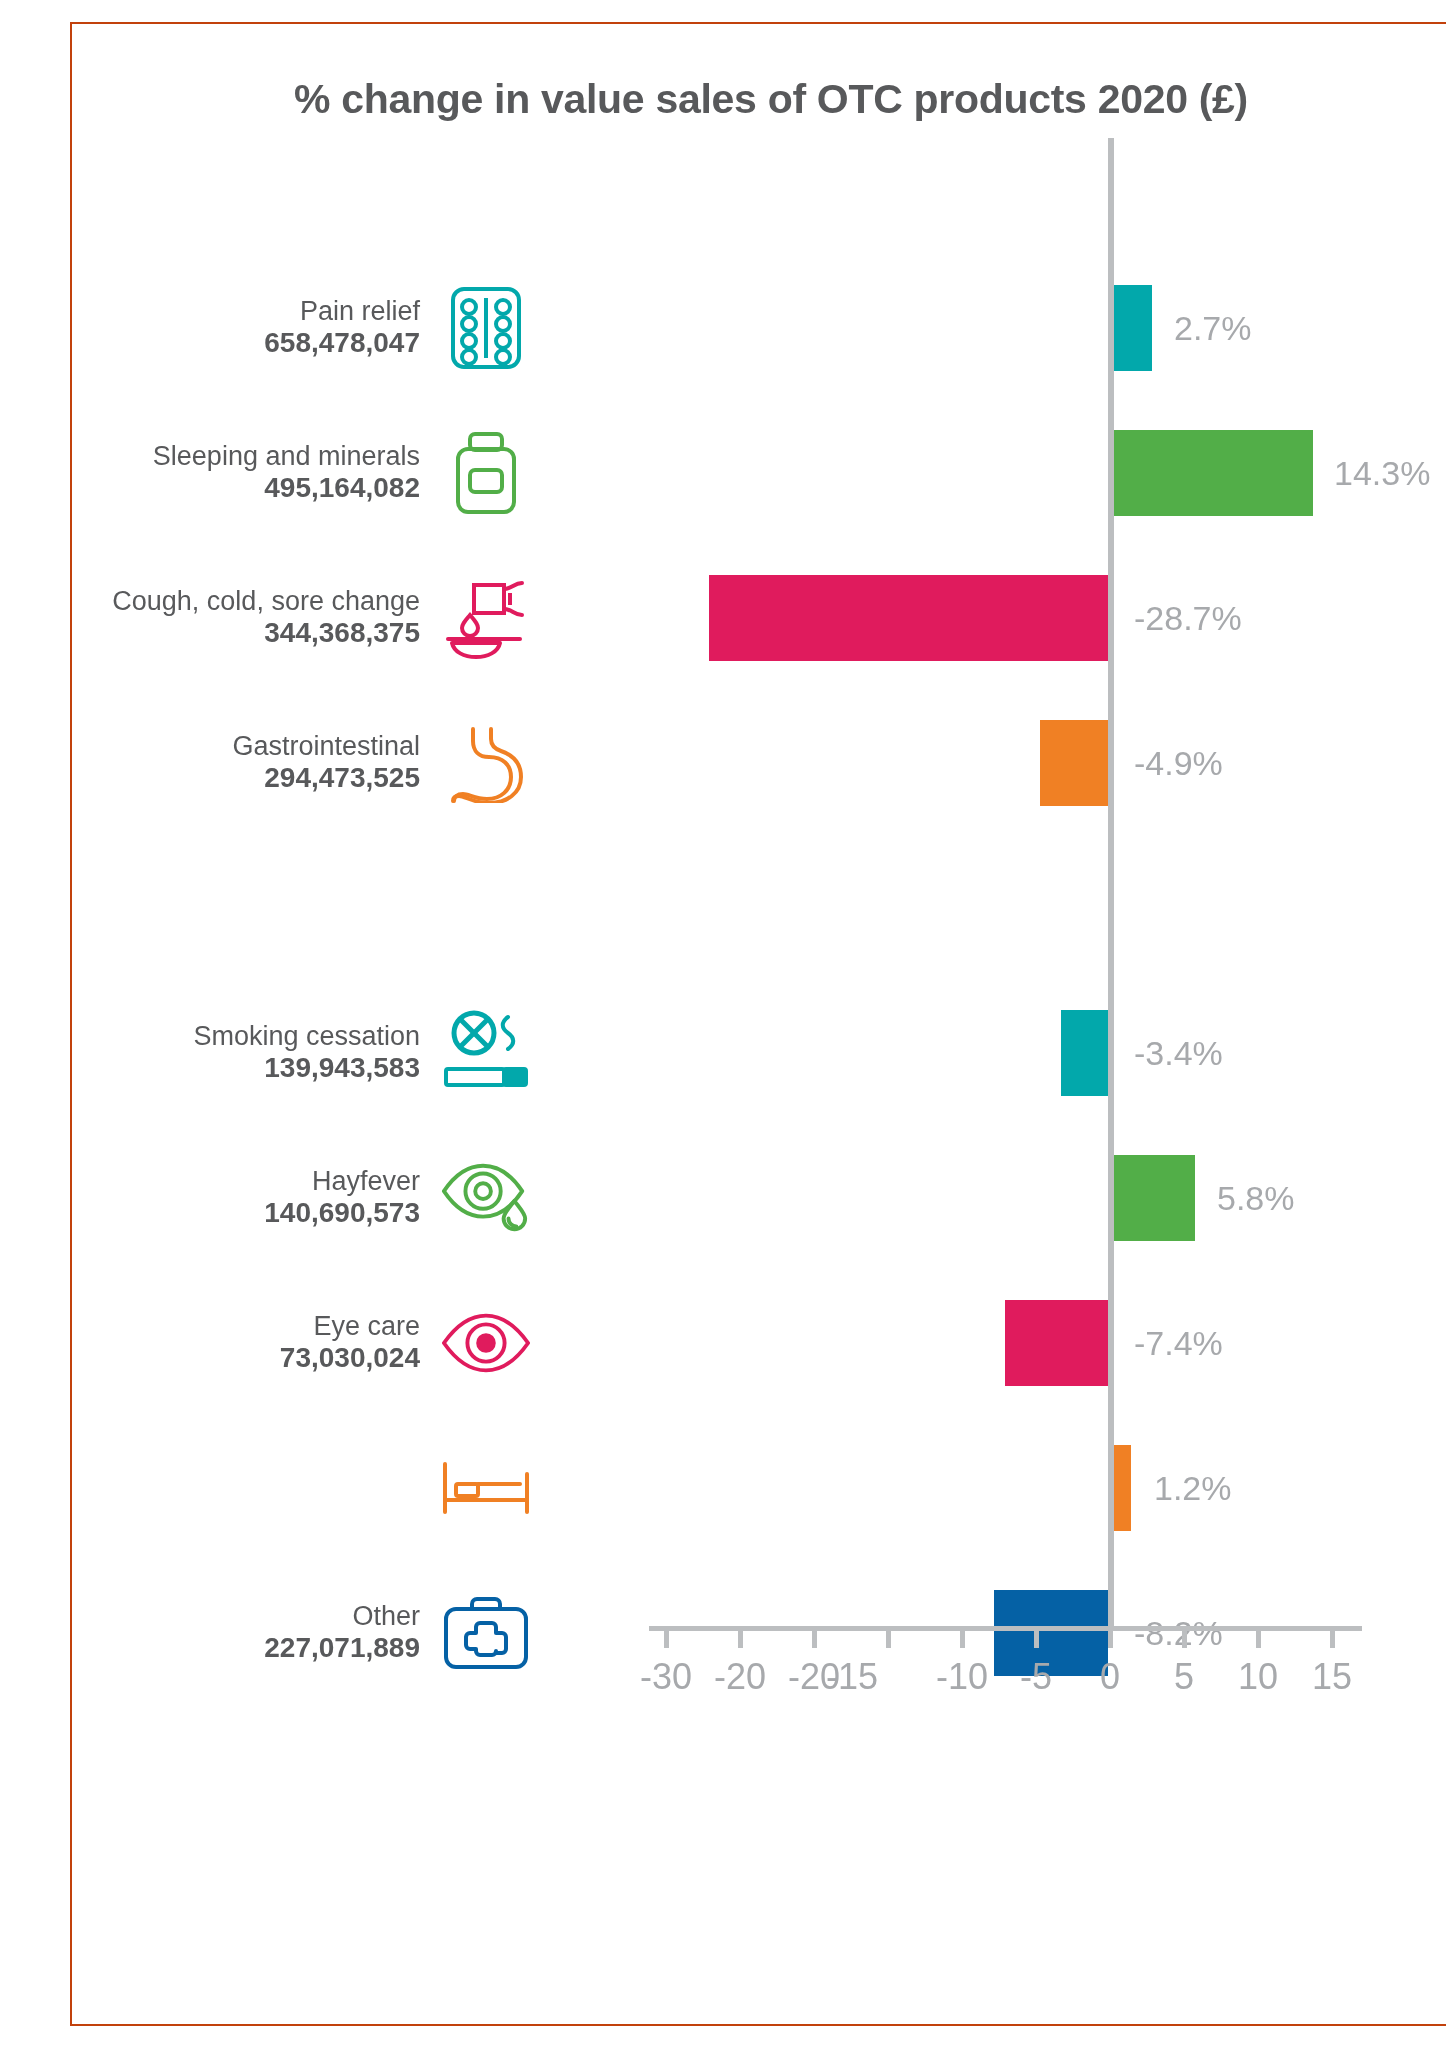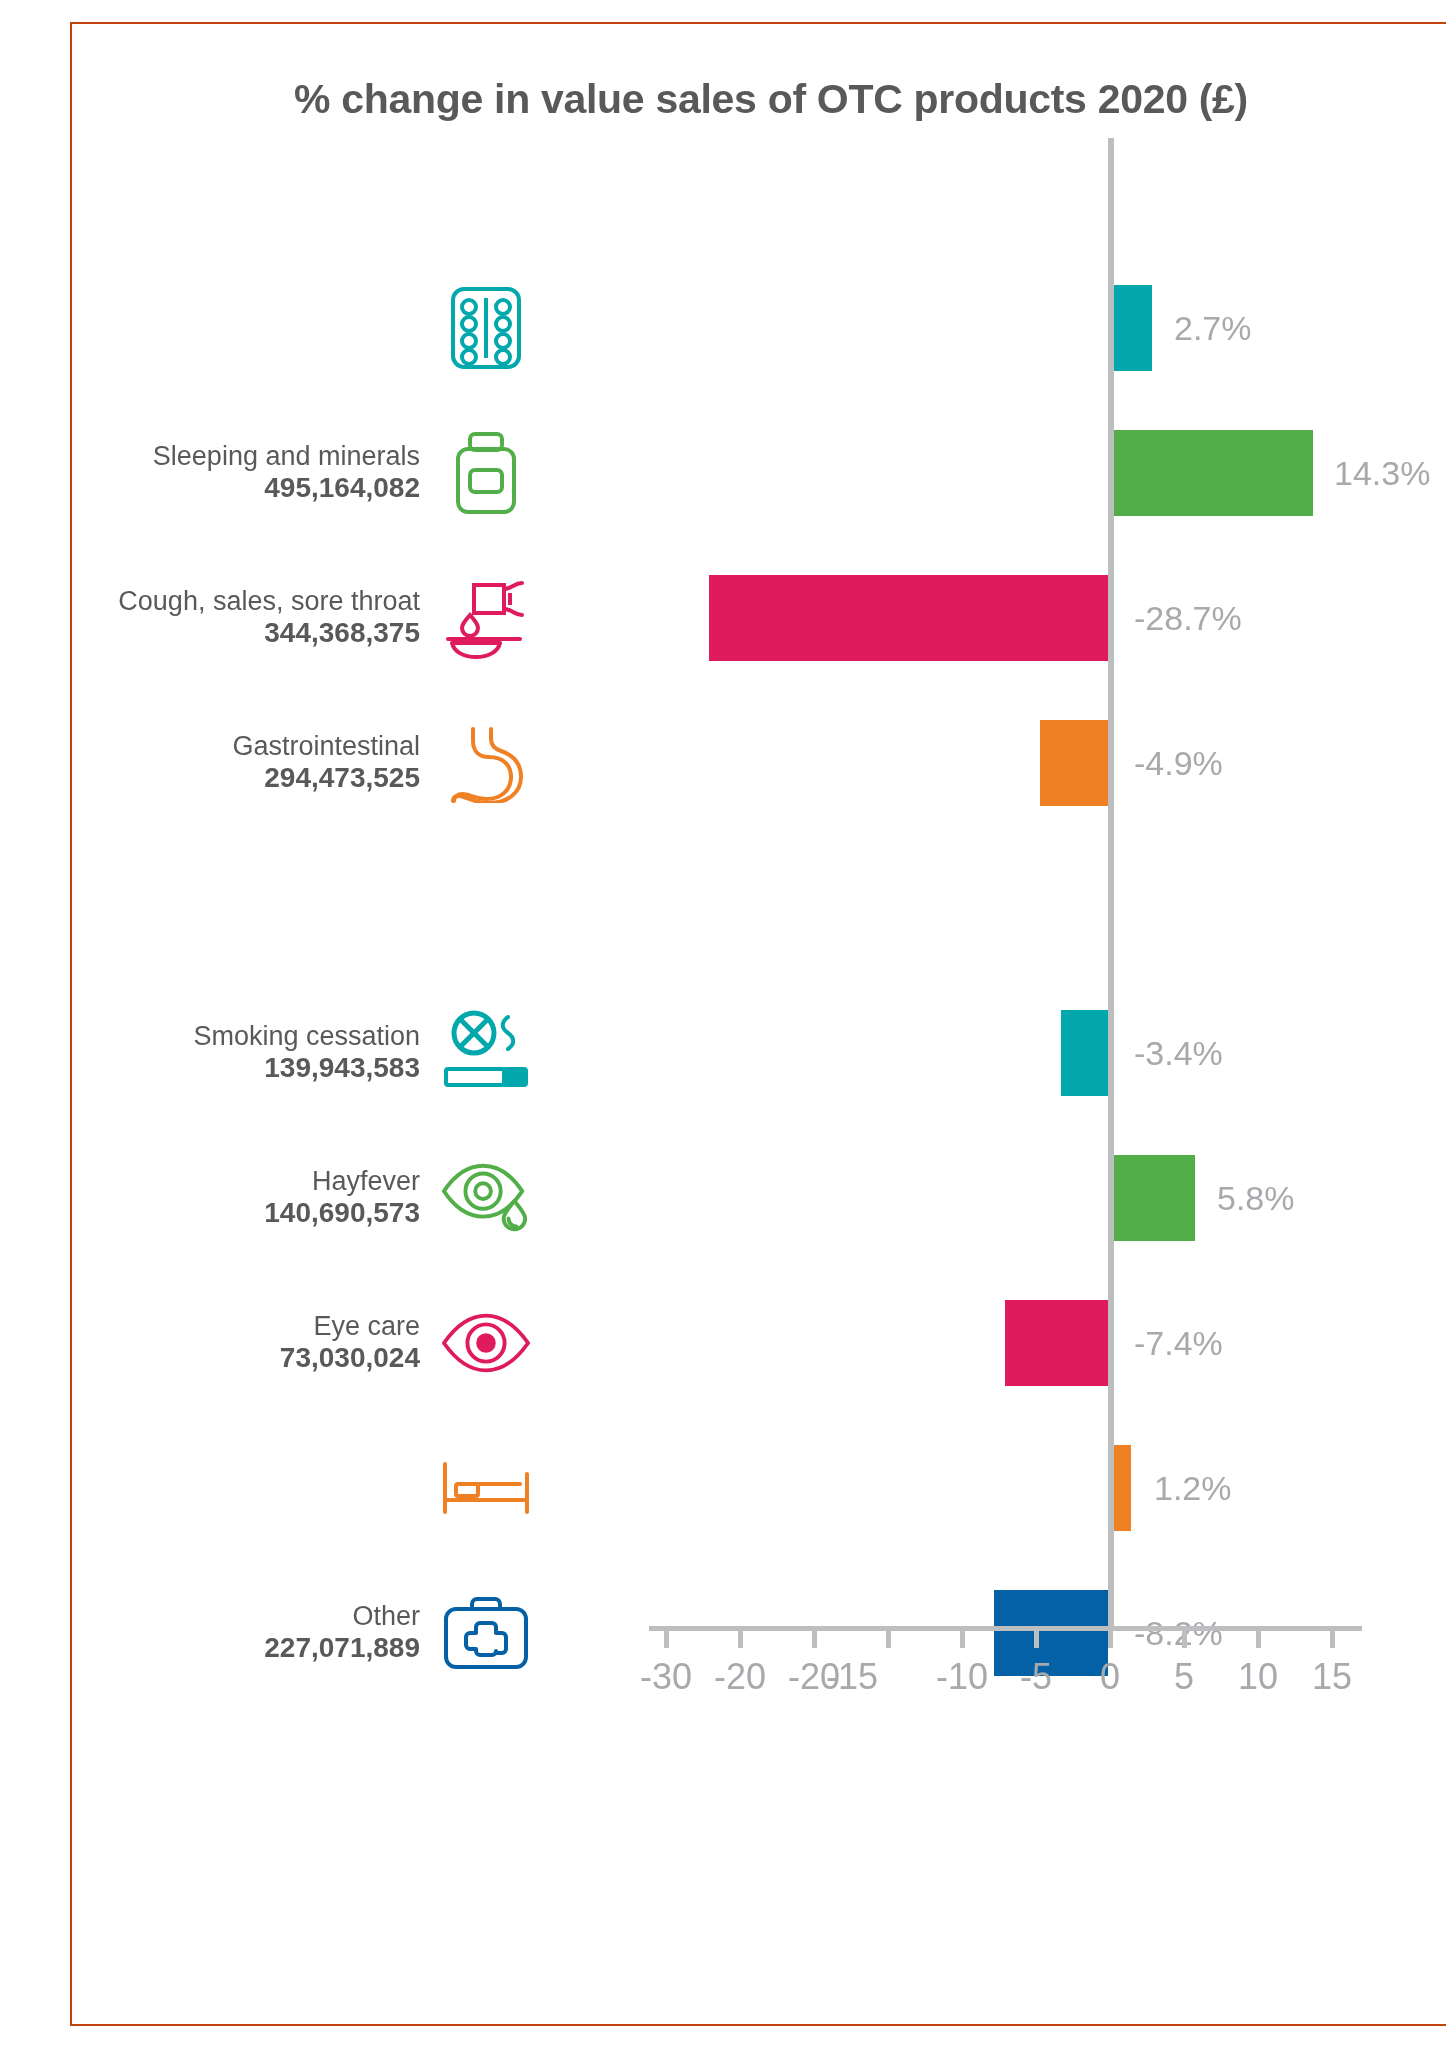--- a/index.html
+++ b/index.html
@@ -154,20 +154,24 @@
 <div id="page">
   <div id="frame">
 
     <div id="chart-title">% change in value sales of OTC products 2020 (£)</div>
 
     <div id="plot">
       <div id="zero-line"></div>
 
 
       <div class="row" style="top:145px">
+        <div class="row-label">
+          <span class="cat">Pain relief</span>
+          <span class="val">658,478,047</span>
+        </div>
         <div class="row-icon">
           <svg width="76" height="88" viewBox="0 0 76 88" fill="none" stroke="#02a8ab" stroke-width="4">
             <rect x="5" y="5" width="66" height="78" rx="11"></rect>
             <line x1="38" y1="14" x2="38" y2="74"></line>
             <circle cx="21" cy="23" r="7"></circle>
               <circle cx="55" cy="23" r="7"></circle>
             <circle cx="21" cy="40" r="7"></circle>
               <circle cx="55" cy="40" r="7"></circle>
             <circle cx="21" cy="57" r="7"></circle>
               <circle cx="55" cy="57" r="7"></circle>
@@ -190,21 +194,21 @@
             <rect x="8" y="19" width="56" height="63" rx="10"></rect>
             <rect x="20" y="40" width="32" height="22" rx="5"></rect>
           </svg>
         </div>
         <div class="bar" style="background:#52ae48; left:1042px; width:199px;"></div>
         <div class="bar-label" style="left:1262px;">14.3%</div>
       </div>
 
       <div class="row" style="top:435px">
         <div class="row-label">
-          <span class="cat">Cough, sales, sore throat</span>
+          <span class="cat">Cough, cold, sore change</span>
           <span class="val">344,368,375</span>
         </div>
         <div class="row-icon">
           <svg width="88" height="82" viewBox="0 0 88 82" fill="none" stroke="#e01b5d" stroke-width="4">
             <rect x="32" y="8" width="30" height="28"></rect>
             <path d="M62 12c8 0 10-6 18-6M62 32c8 0 10 6 18 6" stroke-linecap="round"></path>
             <line x1="68" y1="16" x2="68" y2="28"></line>
             <path d="M28 38c5 6 8 9 8 13a8 8 0 11-16 0c0-4 3-7 8-13z"></path>
             <path d="M6 62h72" stroke-linecap="round"></path>
             <path d="M10 66c2 9 12 14 24 14s22-5 24-14z" stroke-linejoin="round"></path>

